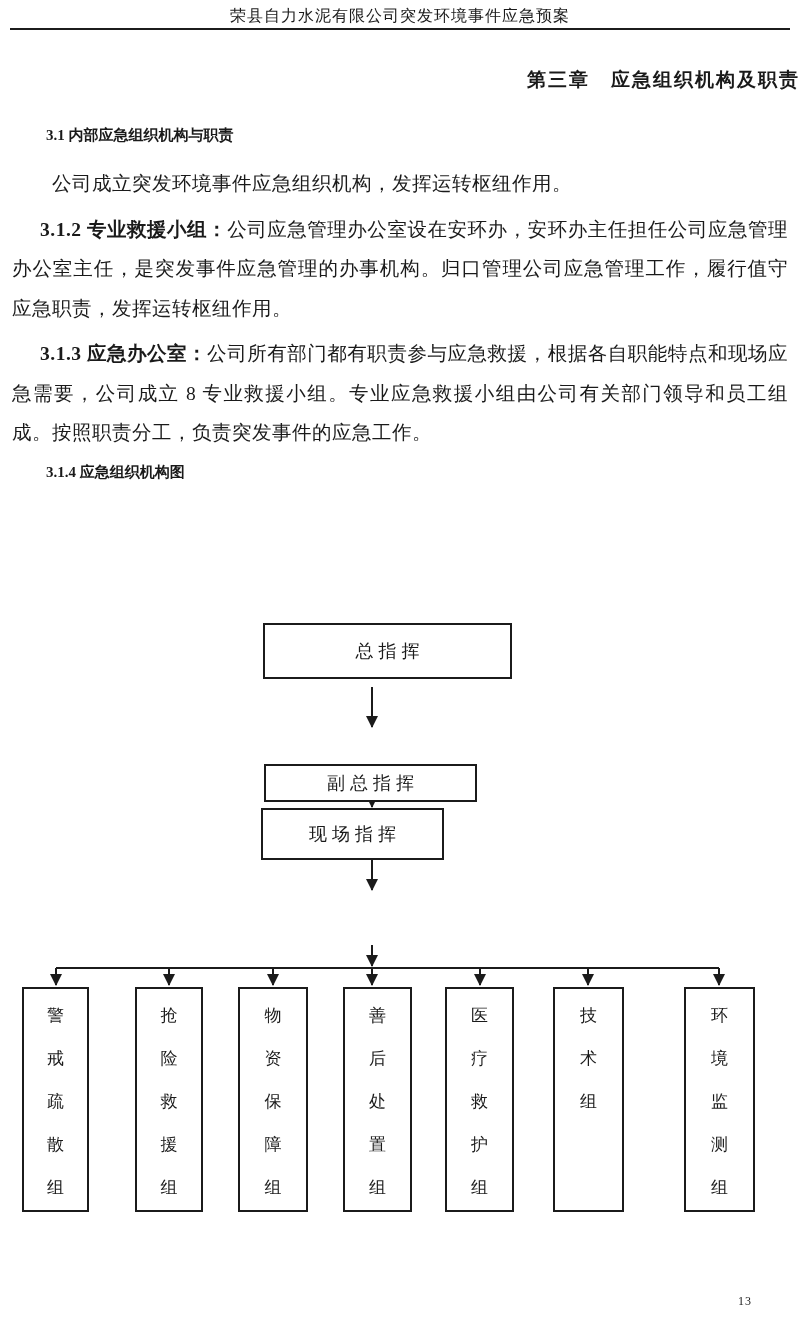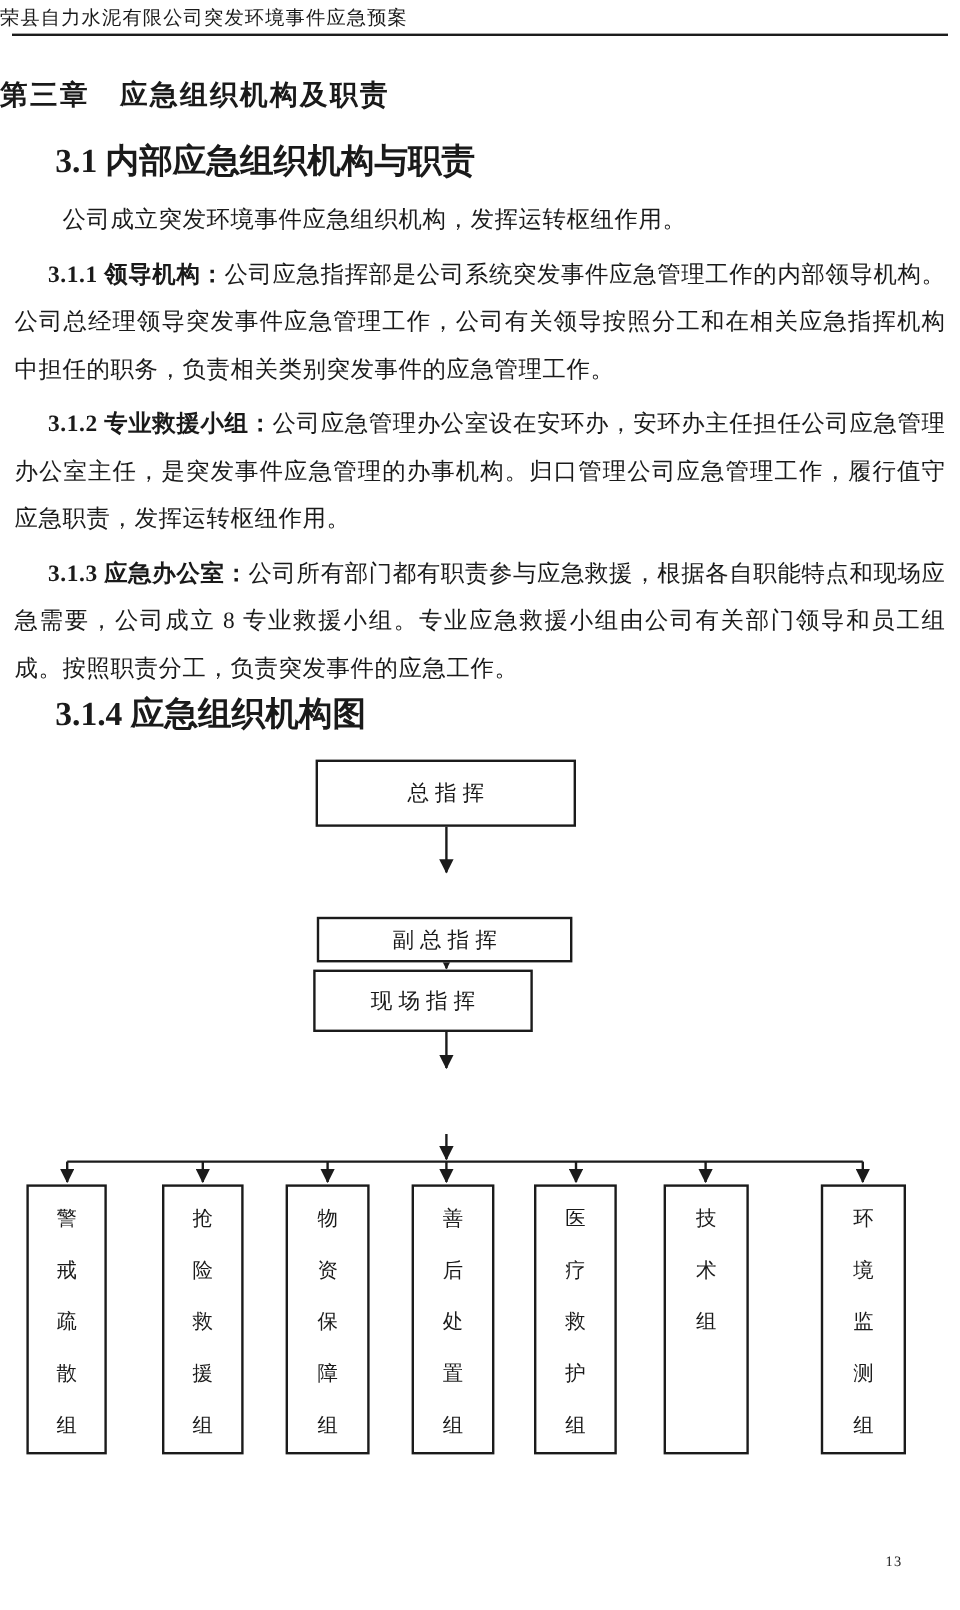--- a/index.html
+++ b/index.html
@@ -3,30 +3,30 @@
 <meta charset="utf-8">
 <style>
   html,body{margin:0;padding:0;}
   body{width:800px;background:#e8e8e8;}
   .page{
     position:relative;width:800px;height:1342px;background:#ffffff;
     font-family:"Liberation Serif","DejaVu Serif",serif;color:#1a1a1a;
     overflow:hidden;
   }
   .running-header{
-    padding-top:6px;font-size:16px;line-height:20px;
+    padding-top:6px;text-align:center;font-size:16px;line-height:20px;
     letter-spacing:1px;
   }
   .header-rule{margin:2px 10px 0 10px;border-top:2.5px solid #1c1c1c;height:0;}
   .chapter-title{
-    margin-top:30px;text-align:left;font-size:23px;font-weight:bold;
+    margin-top:30px;text-align:right;font-size:19px;font-weight:bold;
     letter-spacing:2px;line-height:40px;
   }
   .sec-heading{
-    margin:22px 12px 0 46px;font-size:28px;font-weight:bold;line-height:26px;
+    margin:22px 12px 0 46px;font-size:15px;font-weight:bold;line-height:26px;
   }
   .sec-heading.tight{margin-top:2px;}
   p.body-para{
     margin:0 12px 6px 12px;font-size:19.5px;line-height:39.5px;
     text-align:justify;text-indent:28px;letter-spacing:0.5px;
   }
   p.body-para.intro{text-indent:40px;margin-top:16px;}
   p.body-para b{font-weight:bold;}
   
   .org-chart{position:absolute;left:0;top:620px;width:800px;height:610px;}
@@ -52,21 +52,20 @@
 
   <div class="running-header">荣县自力水泥有限公司突发环境事件应急预案</div>
   <div class="header-rule"></div>
 
   <div class="chapter-title">第三章　应急组织机构及职责</div>
 
   <div class="sec-heading">3.1 内部应急组织机构与职责</div>
 
   <p class="body-para intro">公司成立突发环境事件应急组织机构，发挥运转枢纽作用。</p>
 
-  <p class="body-para"><b>3.1.1 领导机构：</b><span>公司应急指挥部是公司系统突发事件应急管理工作的内部领导机构。公司总经理领导突发事件应急管理工作，公司有关领导按照分工和在相关应急指挥机构中担任的职务，负责相关类别突发事件的应急管理工作。</span></p>
 
   <p class="body-para"><b>3.1.2 专业救援小组：</b><span>公司应急管理办公室设在安环办，安环办主任担任公司应急管理办公室主任，是突发事件应急管理的办事机构。归口管理公司应急管理工作，履行值守应急职责，发挥运转枢纽作用。</span></p>
 
   <p class="body-para"><b>3.1.3 应急办公室：</b><span>公司所有部门都有职责参与应急救援，根据各自职能特点和现场应急需要，公司成立 8 专业救援小组。专业应急救援小组由公司有关部门领导和员工组成。按照职责分工，负责突发事件的应急工作。</span></p>
 
   <div class="sec-heading tight">3.1.4 应急组织机构图</div>
 
   <div class="org-chart">
 
     <svg width="800" height="610">
@@ -82,21 +81,21 @@
       <line x1="56" y1="348" x2="719" y2="348" stroke="#1b1b1b" stroke-width="2"></line>
       <line x1="56" y1="348" x2="56" y2="365" stroke="#1b1b1b" stroke-width="2" marker-end="url(#arrow)"></line>
       <line x1="169" y1="348" x2="169" y2="365" stroke="#1b1b1b" stroke-width="2" marker-end="url(#arrow)"></line>
       <line x1="273" y1="348" x2="273" y2="365" stroke="#1b1b1b" stroke-width="2" marker-end="url(#arrow)"></line>
       <line x1="372" y1="348" x2="372" y2="365" stroke="#1b1b1b" stroke-width="2" marker-end="url(#arrow)"></line>
       <line x1="480" y1="348" x2="480" y2="365" stroke="#1b1b1b" stroke-width="2" marker-end="url(#arrow)"></line>
       <line x1="588" y1="348" x2="588" y2="365" stroke="#1b1b1b" stroke-width="2" marker-end="url(#arrow)"></line>
       <line x1="719" y1="348" x2="719" y2="365" stroke="#1b1b1b" stroke-width="2" marker-end="url(#arrow)"></line>
     </svg>
 
-    <div class="cbox" style="left:263px;top:13px;width:217px;height:56px;">总指挥</div>
+    <div class="cbox" style="left:263px;top:3px;width:249px;height:56px;">总指挥</div>
     <div class="cbox" style="left:264px;top:108px;width:213px;height:38px;margin-top:36px;">副总指挥</div>
     <div class="cbox" style="left:261px;top:188px;width:183px;height:52px;">现场指挥</div>
 
     <div class="gbox vtext" style="left:22px;width:67px;">
         <span class="vchar">警</span>
         <span class="vchar">戒</span>
         <span class="vchar">疏</span>
         <span class="vchar">散</span>
         <span class="vchar">组</span>
       </div>

